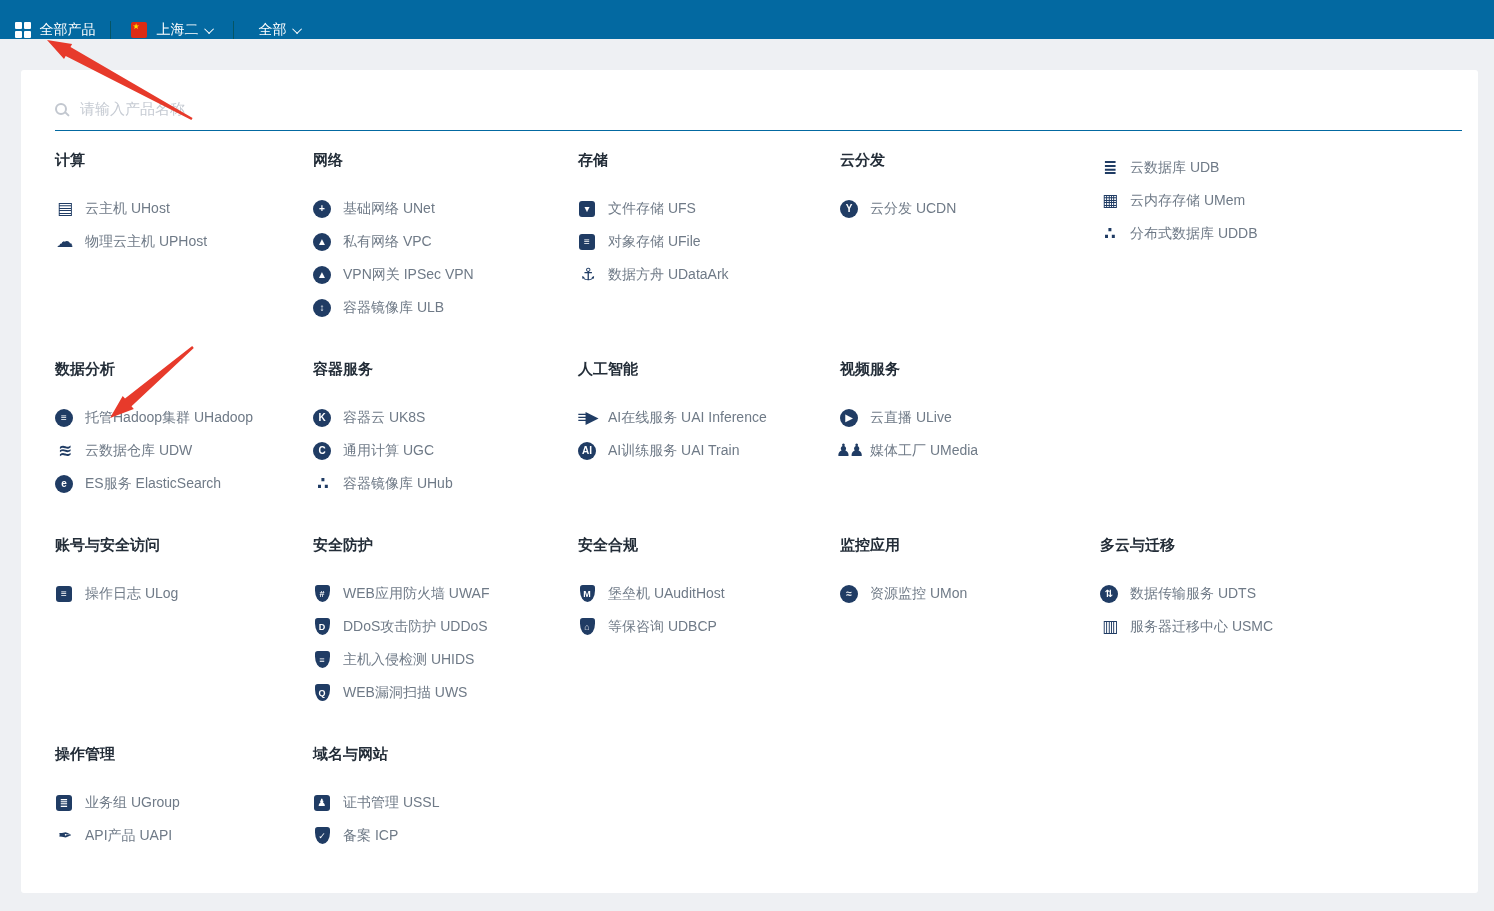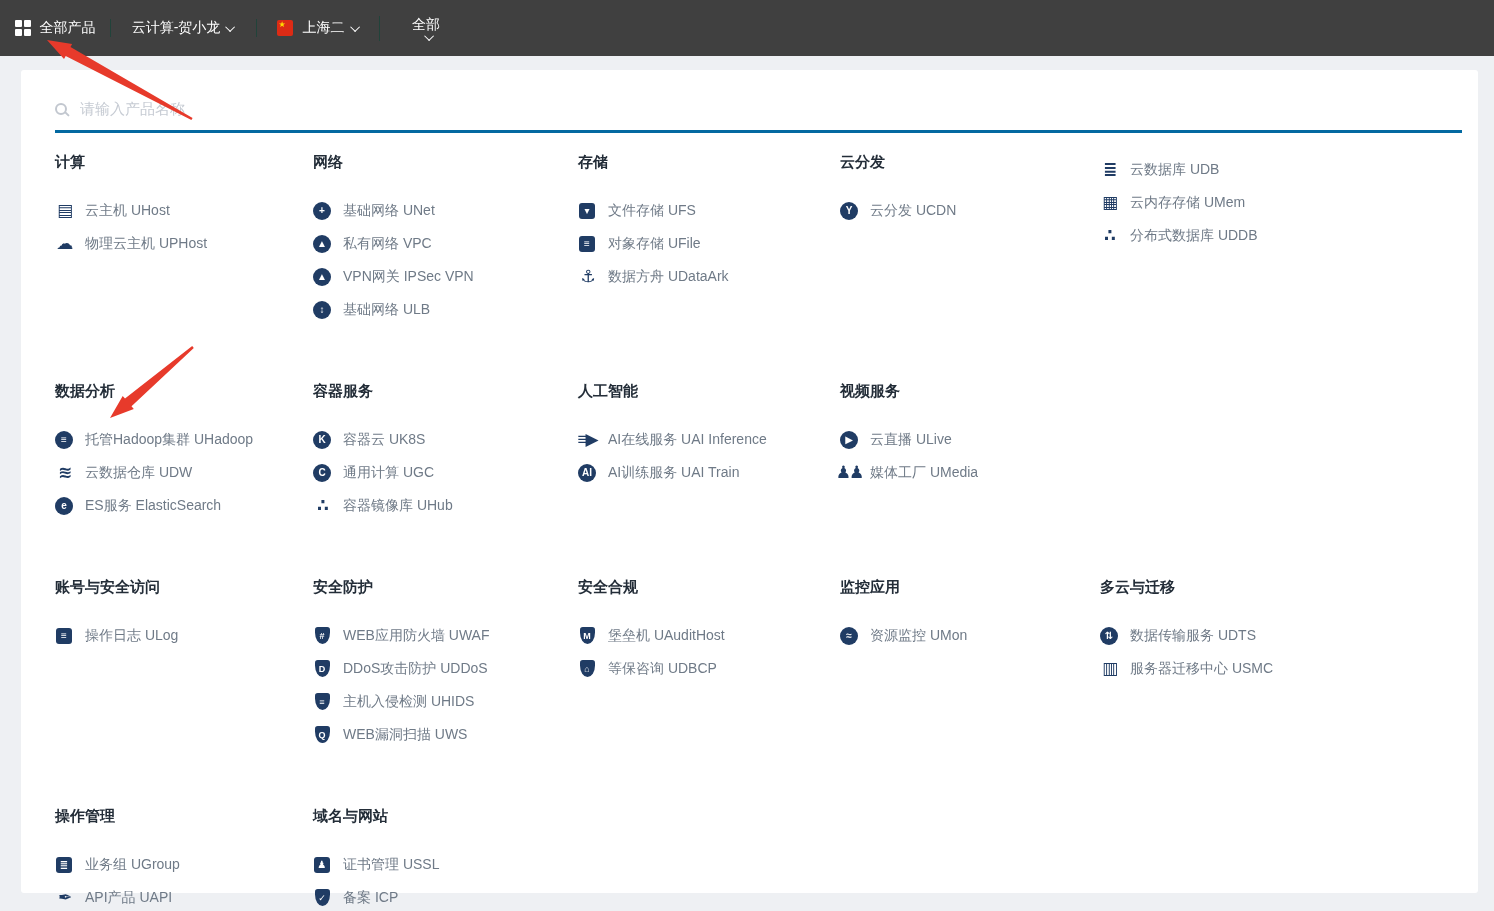--- a/index.html
+++ b/index.html
@@ -1,50 +1,50 @@
 <!DOCTYPE html>
 <html><head>
 <meta charset="utf-8">
 <style>
   * { box-sizing: border-box; margin: 0; padding: 0; }
   html,body { width:1494px; height:911px; overflow:hidden;
     font-family:"Liberation Sans","DejaVu Sans",sans-serif; background:#eef0f3; }
 
   
-  .topnav { height:56px; background:#404040; display:flex; align-items:center; }
+  .topnav { height:39px; background:#0369a1; display:flex; align-items:flex-end; }
   .tab { display:flex; align-items:center; justify-content:center; color:#fff;
     font-size:14px; cursor:pointer; white-space:nowrap; }
   .tab.t1 { width:110px; }
   .tab.t2 { width:146px; border-left:1px solid rgba(8,70,53,.55); }
   .tab.t3 { width:123px; border-left:1px solid rgba(8,70,53,.55); }
-  .tab.t4 { width:93px;  border-left:1px solid rgba(8,70,53,.55);flex-direction:column; }
+  .tab.t4 { width:93px;  border-left:1px solid rgba(8,70,53,.55); }
   .grid-ic { display:grid; grid-template-columns:7px 7px; grid-template-rows:7px 7px;
     gap:2px; margin-right:9px; }
   .grid-ic i { background:#fff; border-radius:1px; }
   .chev { width:7px; height:7px; border-left:1.5px solid #fff; border-bottom:1.5px solid #fff;
     transform:rotate(-45deg) translateY(-2px); margin-left:8px; display:inline-block; }
   .flag { width:16px; height:16px; background:#dd2b15; border-radius:2px; margin-right:10px;
     color:#ffde00; font-size:8px; line-height:10px; padding-left:2px; overflow:hidden; }
 
   
   .panel { position:absolute; left:21px; top:70px; width:1457px; height:823px;
     background:#fff; border-radius:3px; }
 
   .searchbar { margin:30px 16px 0 34px; padding-bottom:13px;
-    border-bottom:3px solid #0369a1; display:flex; align-items:center; }
+    border-bottom:1px solid #0369a1; display:flex; align-items:center; }
   .search-ic { width:12px; height:12px; border:2px solid #c2c7cf; border-radius:50%;
     position:relative; margin-right:13px; flex:none; }
   .search-ic::after { content:""; position:absolute; width:6px; height:2px; background:#c2c7cf;
     right:-5px; bottom:-2px; transform:rotate(45deg); border-radius:1px; }
   .searchbar input { border:none; outline:none; font-size:15px; width:500px; color:#333;
     font-family:inherit; background:transparent; }
   .searchbar input::placeholder { color:#c6cbd3; }
 
   #rows { margin:0 30px 0 34px; }
-  .row { display:grid; grid-template-columns:258px 265px 262px 260px 1fr; margin-top:56px; }
+  .row { display:grid; grid-template-columns:258px 265px 262px 260px 1fr; margin-top:36px; }
   .row:first-child { margin-top:20px; }
   .section h3 { font-size:15px; font-weight:700; color:#232d38; margin-bottom:22px; }
   .item { height:33px; display:flex; align-items:center; cursor:pointer;
     font-size:14px; color:#6f7a87; }
   .ic { width:18px; flex:none; margin-right:12px; display:flex; align-items:center;
     justify-content:center; color:#203c64; }
   .ic.plain { font-size:17px; line-height:18px; font-weight:700; letter-spacing:-2px; }
   .ic .circle { width:18px; height:18px; border-radius:50%; background:#203c64; color:#fff;
     font-size:10px; font-weight:700; display:flex; align-items:center; justify-content:center; }
   .ic .square { width:16px; height:16px; border-radius:3px; background:#203c64; color:#fff;
@@ -63,24 +63,20 @@
 <header class="topnav">
   <div class="tab t1">
     <span class="grid-ic">
         <i></i>
         <i></i>
         <i></i>
         <i></i>
       </span>
     <span>全部产品</span>
   </div>
-  <div class="tab t2">
-    <span>云计算-贺小龙</span>
-    <i class="chev"></i>
-  </div>
   <div class="tab t3">
     <span class="flag">★</span>
     <span>上海二</span>
     <i class="chev"></i>
   </div>
   <div class="tab t4">
     <span>全部</span>
     <i class="chev"></i>
   </div>
 </header>
@@ -120,21 +116,21 @@
           <div class="item">
             <span class="ic">
               <span class="circle">▲</span>
             </span>
             <span>VPN网关 IPSec VPN</span>
           </div>
           <div class="item">
             <span class="ic">
               <span class="circle">↕</span>
             </span>
-            <span>基础网络 ULB</span>
+            <span>容器镜像库 ULB</span>
           </div>
         </div>
         <div class="section">
           <h3>存储</h3>
           <div class="item">
             <span class="ic">
               <span class="square">▾</span>
             </span>
             <span>文件存储 UFS</span>
           </div>

